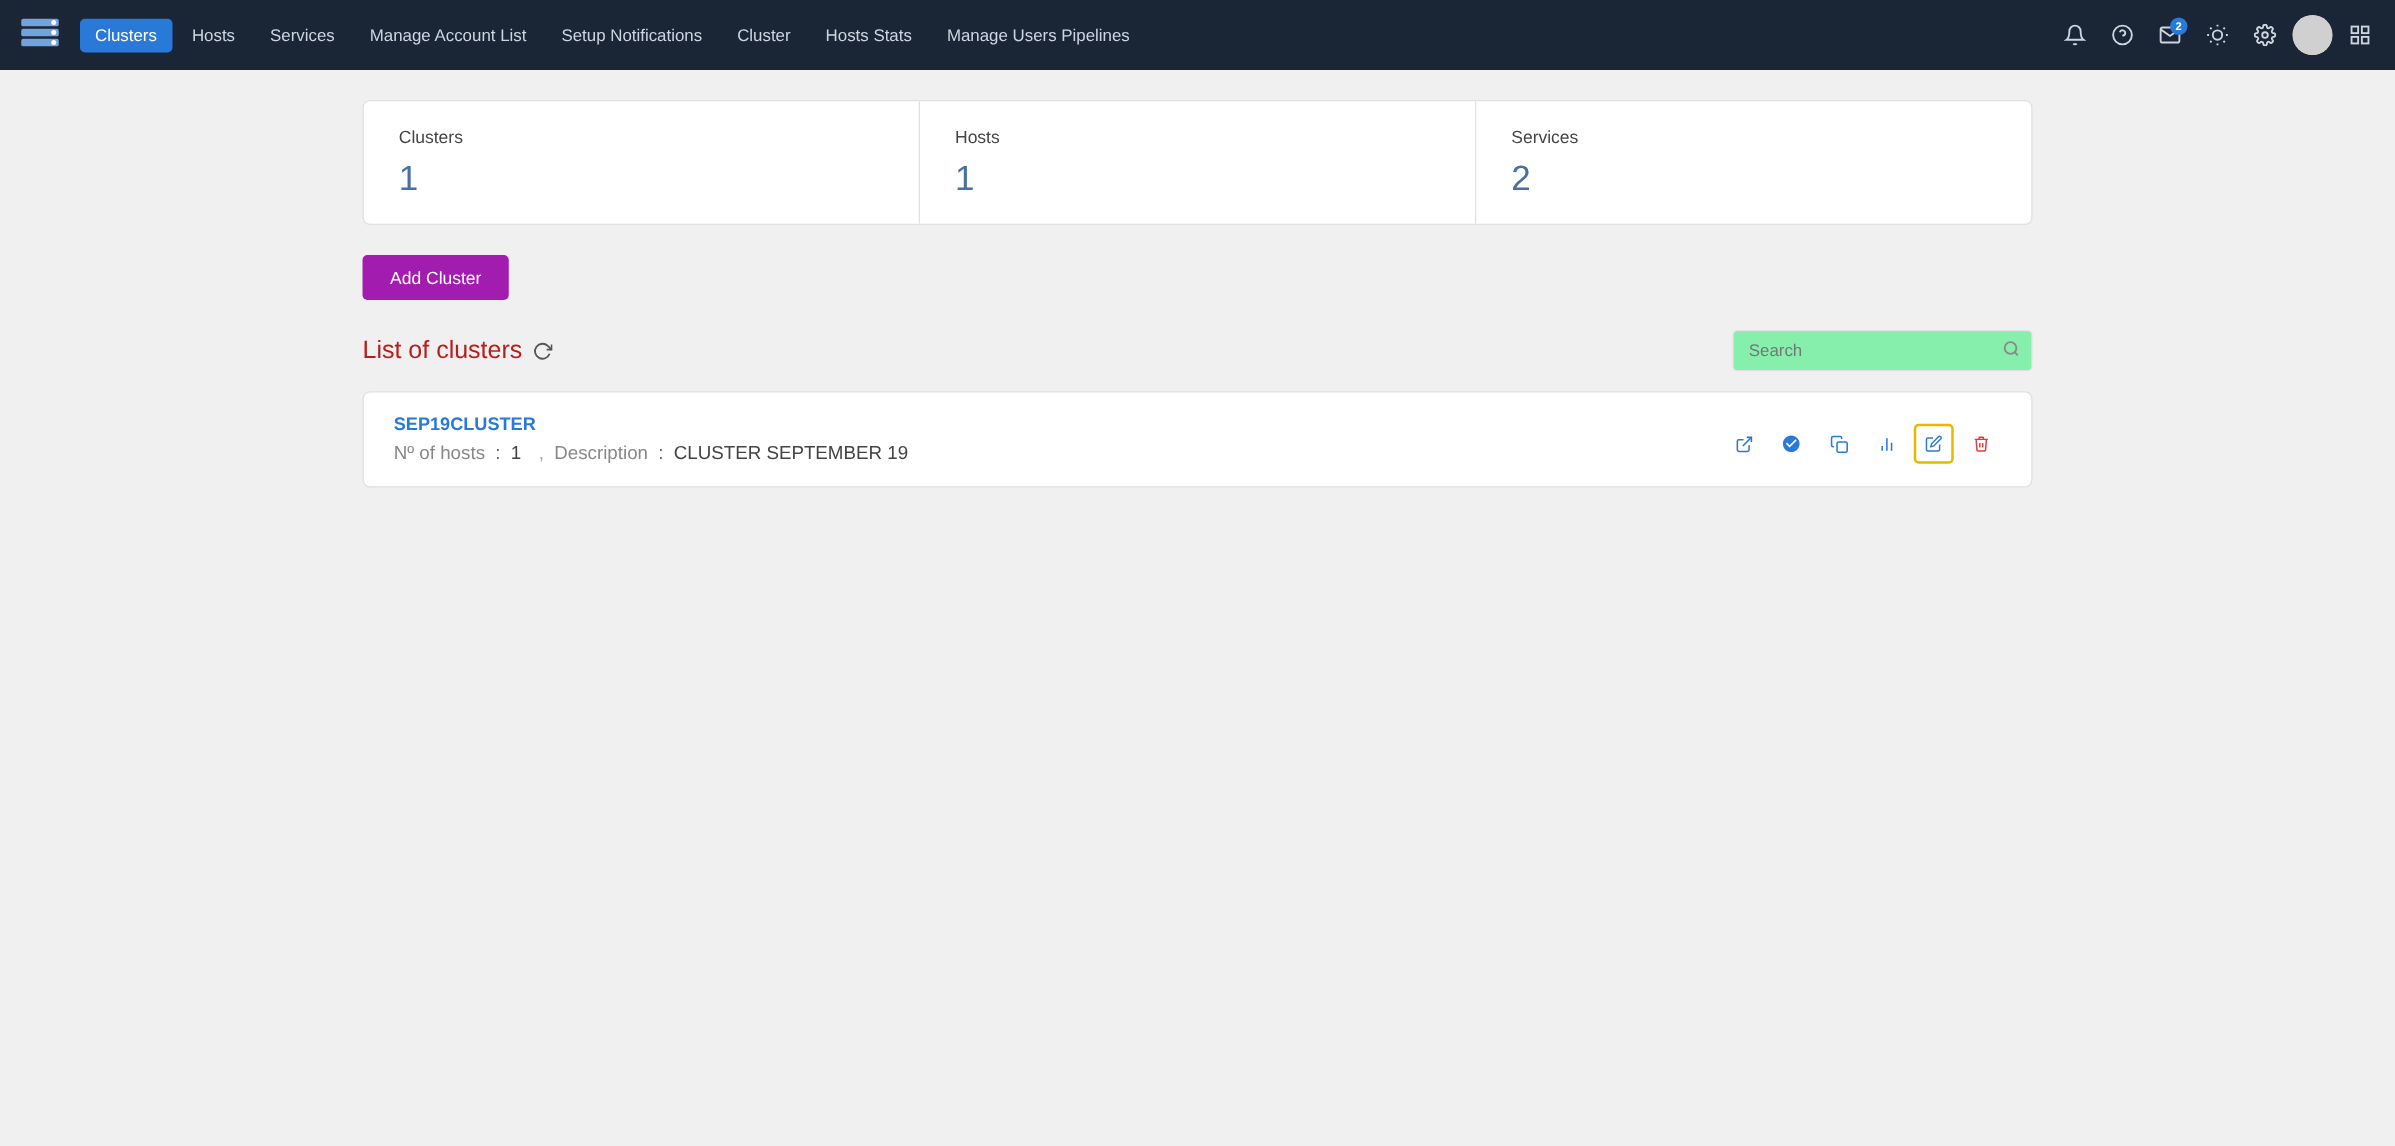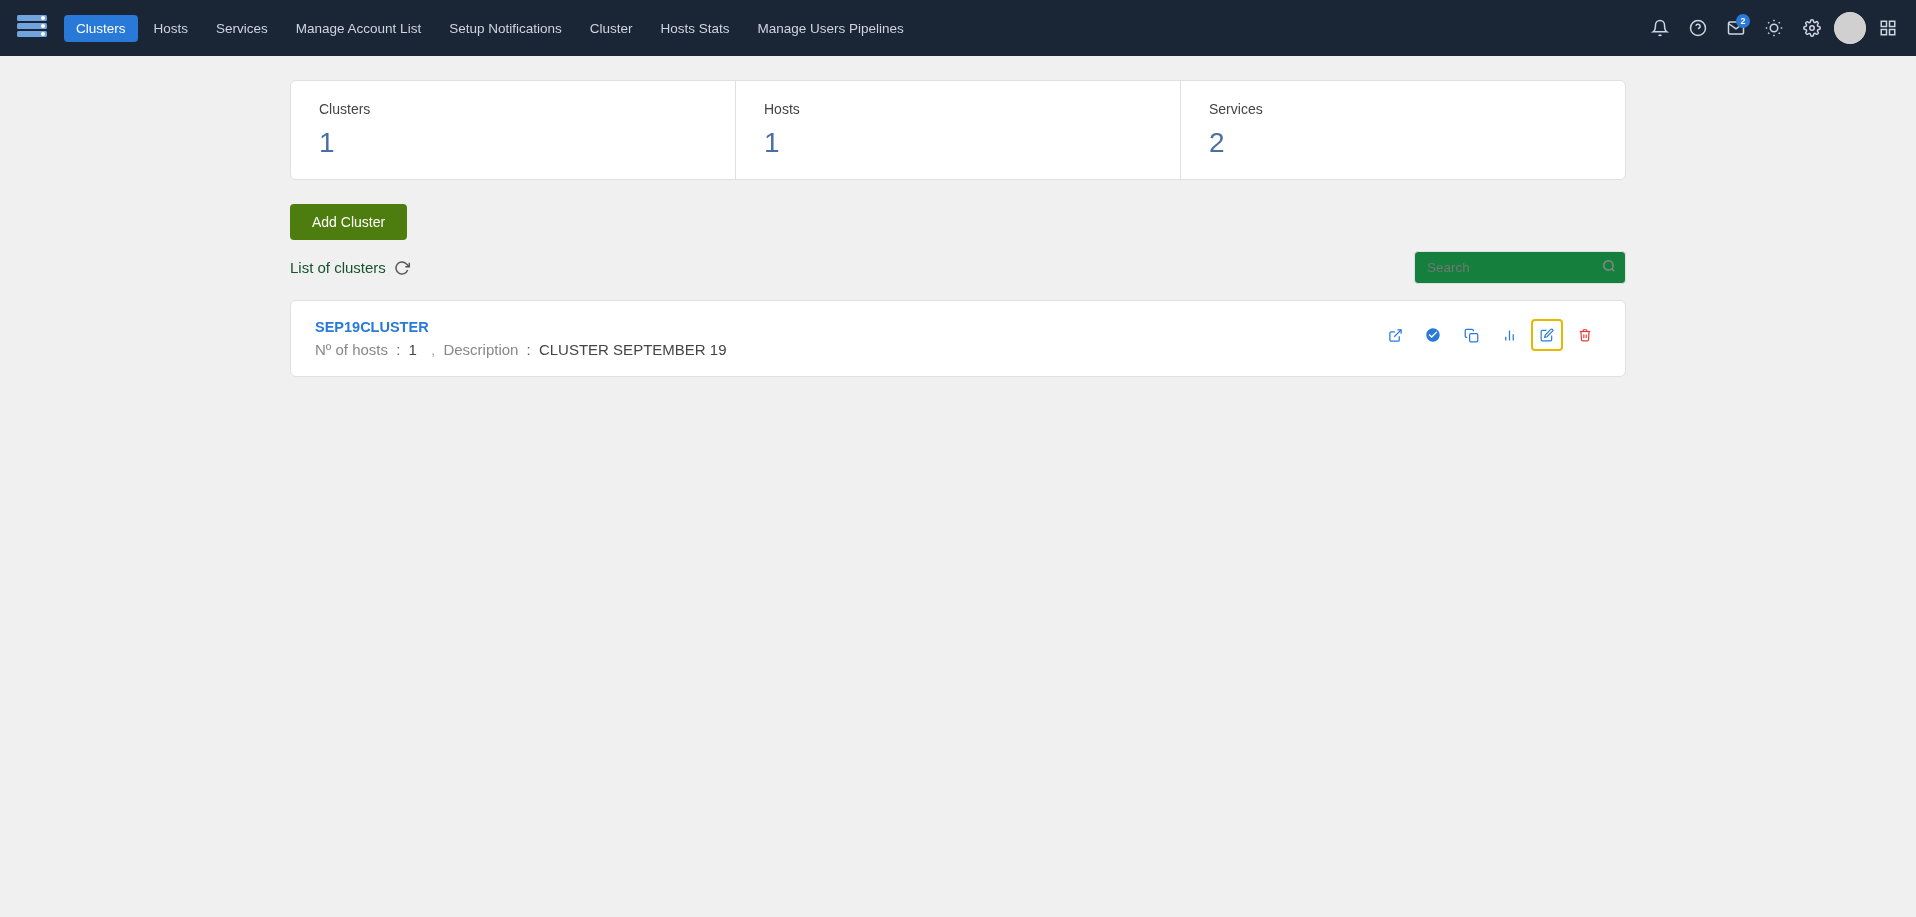--- a/index.html
+++ b/index.html
@@ -108,45 +108,45 @@
       margin-bottom: 10px;
     }
     .stat-card-value {
       font-size: 28px;
       color: #4a6fa5;
       font-weight: 400;
     }
 
     
     .add-cluster-btn {
-      background: #4d7c0f;
+      background: #a21caf;
       color: #fff;
       border: none;
       border-radius: 4px;
       padding: 10px 22px;
       font-size: 14px;
       cursor: pointer;
-      margin-bottom: 11px;
+      margin-bottom: 24px;
     }
 
     
     .list-header {
       display: flex;
       align-items: center;
       justify-content: space-between;
       margin-bottom: 16px;
     }
     .list-title-row {
       display: flex;
       align-items: center;
       gap: 8px;
     }
     .list-title {
-      font-size: 15px;
-      color: #14532d;
+      font-size: 20px;
+      color: #b91c1c;
       font-weight: 500;
     }
     .refresh-icon-btn {
       background: transparent;
       border: none;
       cursor: pointer;
       color: #555;
       font-size: 16px;
       display: flex; align-items: center;
     }
@@ -155,41 +155,41 @@
     .search-container {
       position: relative;
       display: flex;
       align-items: center;
     }
     .search-input {
       border: 1px solid #e0e0e0;
       border-radius: 4px;
       padding: 8px 36px 8px 12px;
       font-size: 13.5px;
-      width: 212px;
+      width: 240px;
       outline: none;
-      background: #15803d;
+      background: #86efac;
     }
     .search-icon {
       position: absolute;
       right: 10px;
       color: #888;
       font-size: 14px;
       pointer-events: none;
     }
 
     
     .cluster-list {
       background: #fff;
       border: 1px solid #e0e0e0;
       border-radius: 6px;
     }
     .cluster-row {
       display: flex;
-      align-items: flex-start;
+      align-items: flex-end;
       padding: 18px 24px;
       border-bottom: 1px solid #f0f0f0;
     }
     .cluster-row:last-child { border-bottom: none; }
     .cluster-info { flex: 1; }
     .cluster-name {
       color: #2979d8;
       font-size: 14.5px;
       font-weight: 600;
       margin-bottom: 6px;

